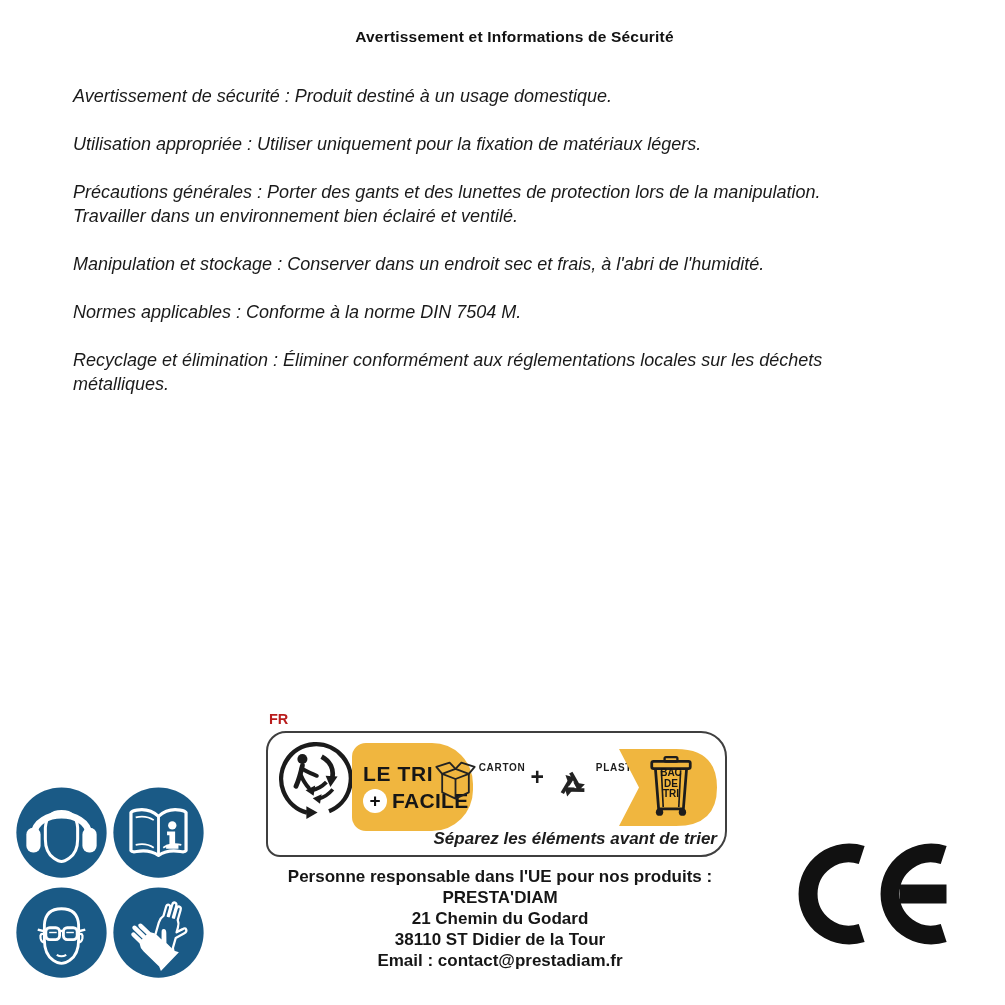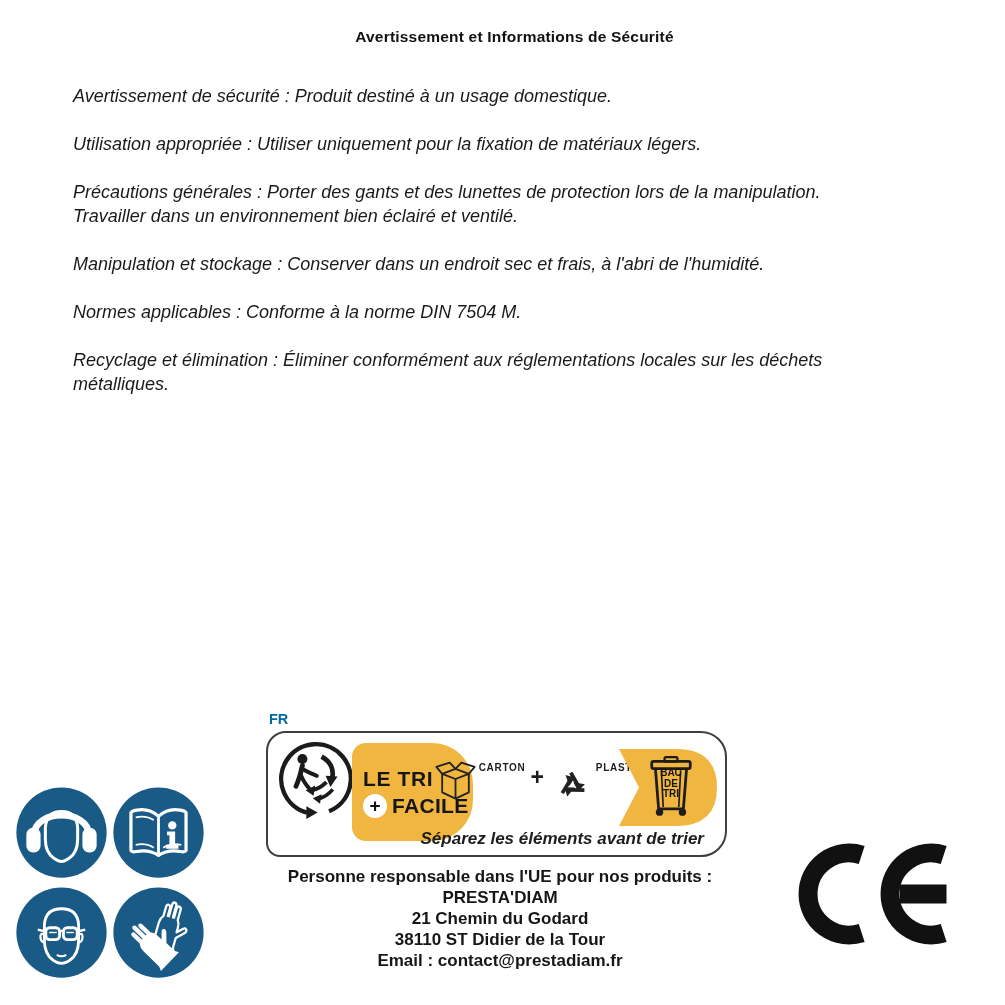--- a/index.html
+++ b/index.html
@@ -21,30 +21,30 @@
 
   
   .icons-grid{position:absolute;left:14px;top:785px;display:grid;grid-template-columns:97px 97px;grid-auto-rows:100px;}
   .picto{width:95px;height:95px;}
   .picto svg{width:95px;height:95px;display:block;}
   .blue-bg{fill:var(--picto-blue);}
   .wstroke{stroke:#fff;fill:none;}
   .wfill{fill:#fff;}
 
   
-  .fr-code{position:absolute;left:269px;top:711px;font-size:14.5px;font-weight:bold;color:#0369a1;}
+  .fr-code{position:absolute;left:269px;top:711px;font-size:14.5px;font-weight:bold;color:#b91c1c;}
   .tri-box{
     position:absolute;left:266px;top:731px;width:461px;height:126px;background:#fff;
     border:2px solid #3f3f3f;border-radius:20px 26px 26px 14px;box-sizing:border-box;
   }
   .triman{position:absolute;left:8px;top:6px;}
   .dark{fill:#1b1b1b;}
   .dstroke{stroke:#1b1b1b;fill:none;}
   .tri-left{
-    position:absolute;left:84px;top:10px;width:121px;height:98px;background:var(--tri-yellow);
+    position:absolute;left:84px;top:10px;width:121px;height:88px;background:var(--tri-yellow);
     border-radius:14px 41px 41px 14px;display:flex;flex-direction:column;justify-content:center;
     padding-left:11px;box-sizing:border-box;gap:3px;color:#161616;
   }
   .tri-w1{font-size:21px;font-weight:bold;letter-spacing:.6px;}
   .tri-row2{display:flex;align-items:center;gap:5px;}
   .plus-circle{
     width:24px;height:24px;border-radius:50%;background:#fff;color:#111;font-size:19px;font-weight:bold;
     display:flex;align-items:center;justify-content:center;line-height:1;flex:0 0 auto;
   }
   .tri-w2{font-size:21px;font-weight:bold;letter-spacing:.3px;}
@@ -57,21 +57,21 @@
   .mat-plus{font-size:23px;font-weight:bold;margin-bottom:14px;color:#1d1d1d;}
   .chevron{position:absolute;left:351px;top:16px;width:98px;height:77px;}
   .chevron .shape{position:absolute;left:0;top:0;width:98px;height:77px;}
   .yellow-shape{fill:var(--tri-yellow);}
   .bin{position:absolute;left:30px;top:6px;width:44px;height:62px;}
   .bin svg{position:absolute;left:0;top:0;width:44px;height:62px;}
   .bstroke{stroke:#1c1c1c;fill:none;}
   .bfill{fill:#1c1c1c;}
   .bin-text{position:absolute;left:0;top:13px;width:100%;text-align:center;font-size:10px;line-height:10.5px;font-weight:bold;color:#151515;}
   .bin-text span{display:block;}
-  .instruction{position:absolute;right:21px;top:96px;font-size:17px;font-weight:bold;font-style:italic;white-space:nowrap;color:#1d1d1d;}
+  .instruction{position:absolute;right:8px;top:96px;font-size:17px;font-weight:bold;font-style:italic;white-space:nowrap;color:#1d1d1d;}
 
   
   .responsible{
     position:absolute;left:240px;top:866px;width:520px;text-align:center;
     font-weight:bold;font-size:17px;line-height:21px;color:#161616;
   }
   
   .ce{position:absolute;left:797px;top:840px;}
   .cestroke{stroke:#111;fill:none;}
 </style>

